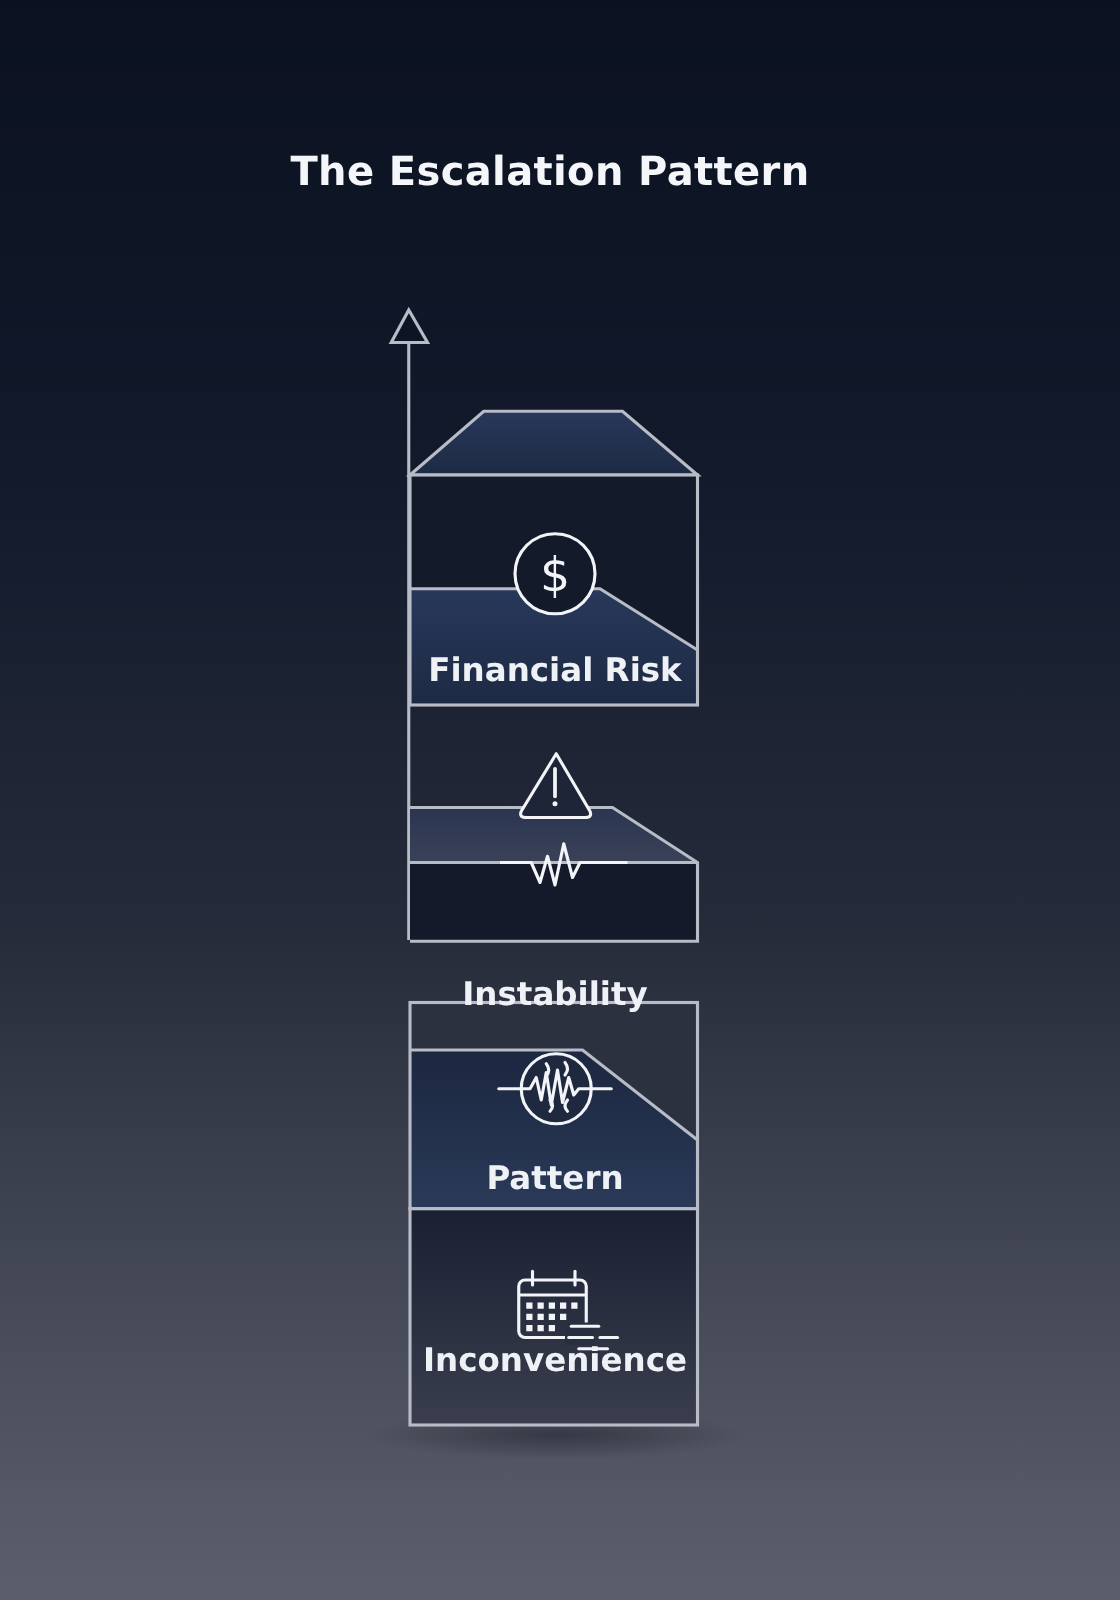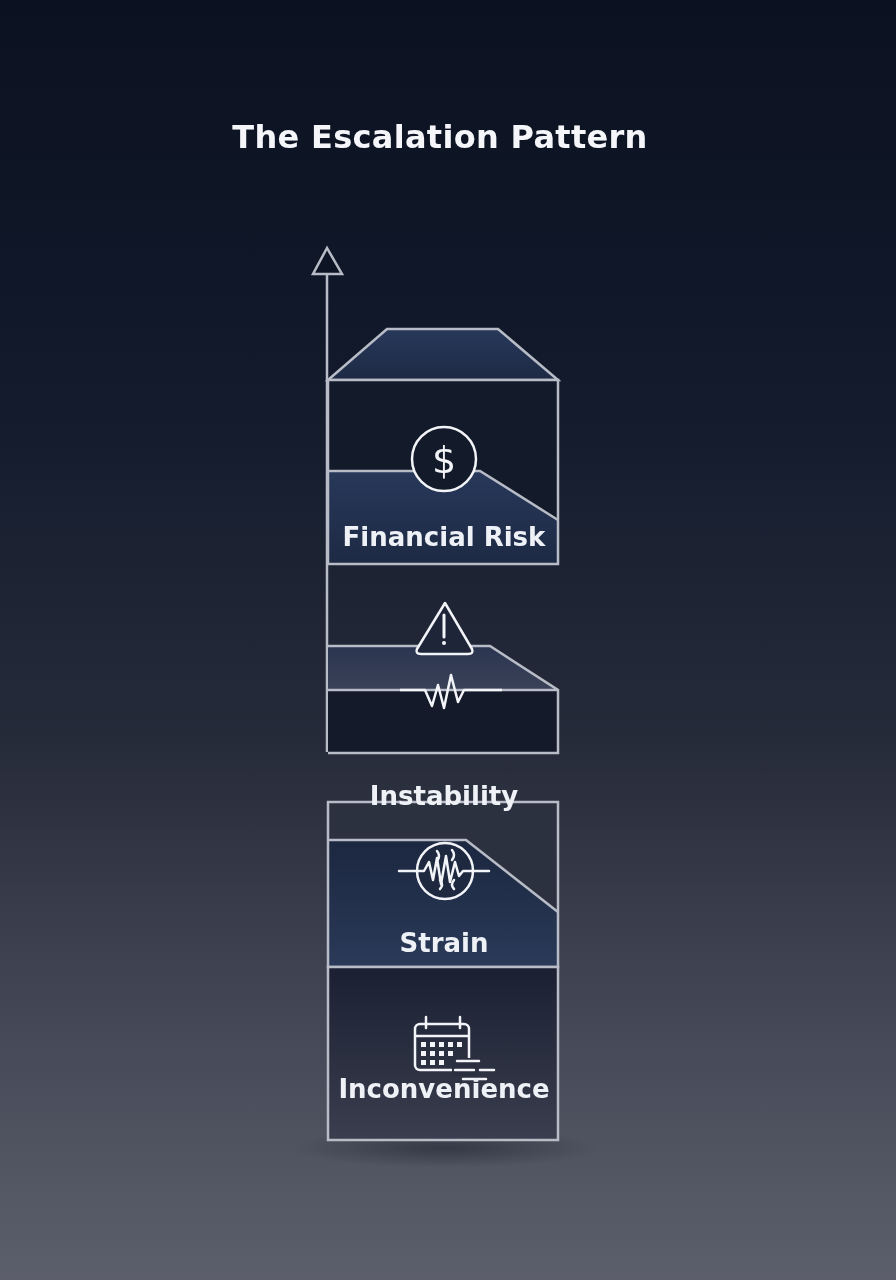--- a/index.html
+++ b/index.html
@@ -126,14 +126,14 @@
       <line x1="457" y1="1061" x2="479" y2="1061"></line>
       <line x1="455" y1="1070" x2="474" y2="1070"></line>
       <line x1="480" y1="1070" x2="494" y2="1070"></line>
       <line x1="463" y1="1079" x2="486" y2="1079"></line>
     </g>
   </g>
 </svg>
 
 <div class="label" style="top:522px;">Financial Risk</div>
 <div class="label" style="top:762px;margin-top:19px;">Instability</div>
-<div class="label" style="top:928px;">Strain</div>
+<div class="label" style="top:928px;">Pattern</div>
 <div class="label" style="top:1074px;">Inconvenience</div>
 
 </body></html>

